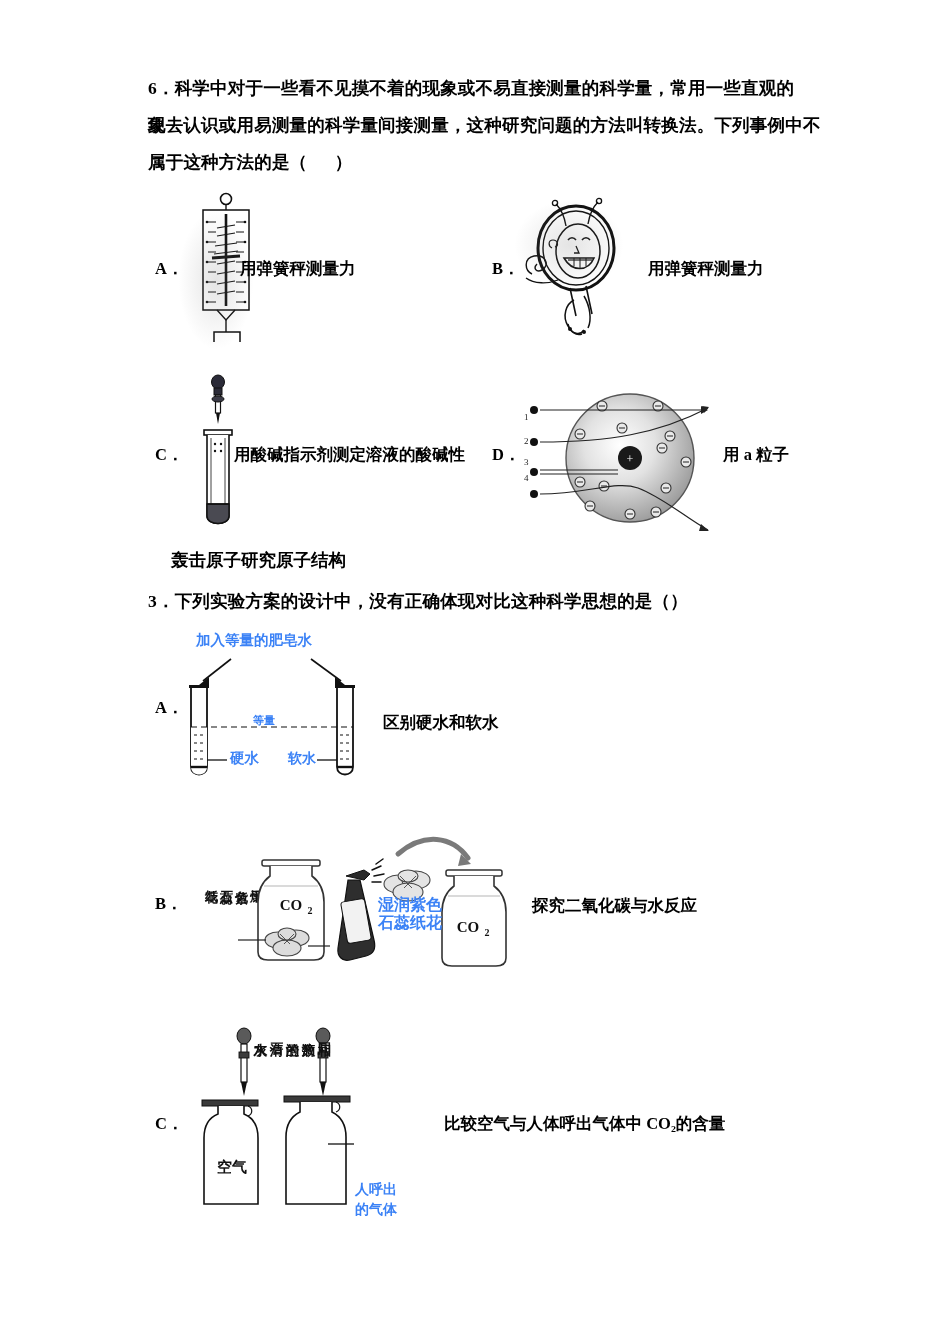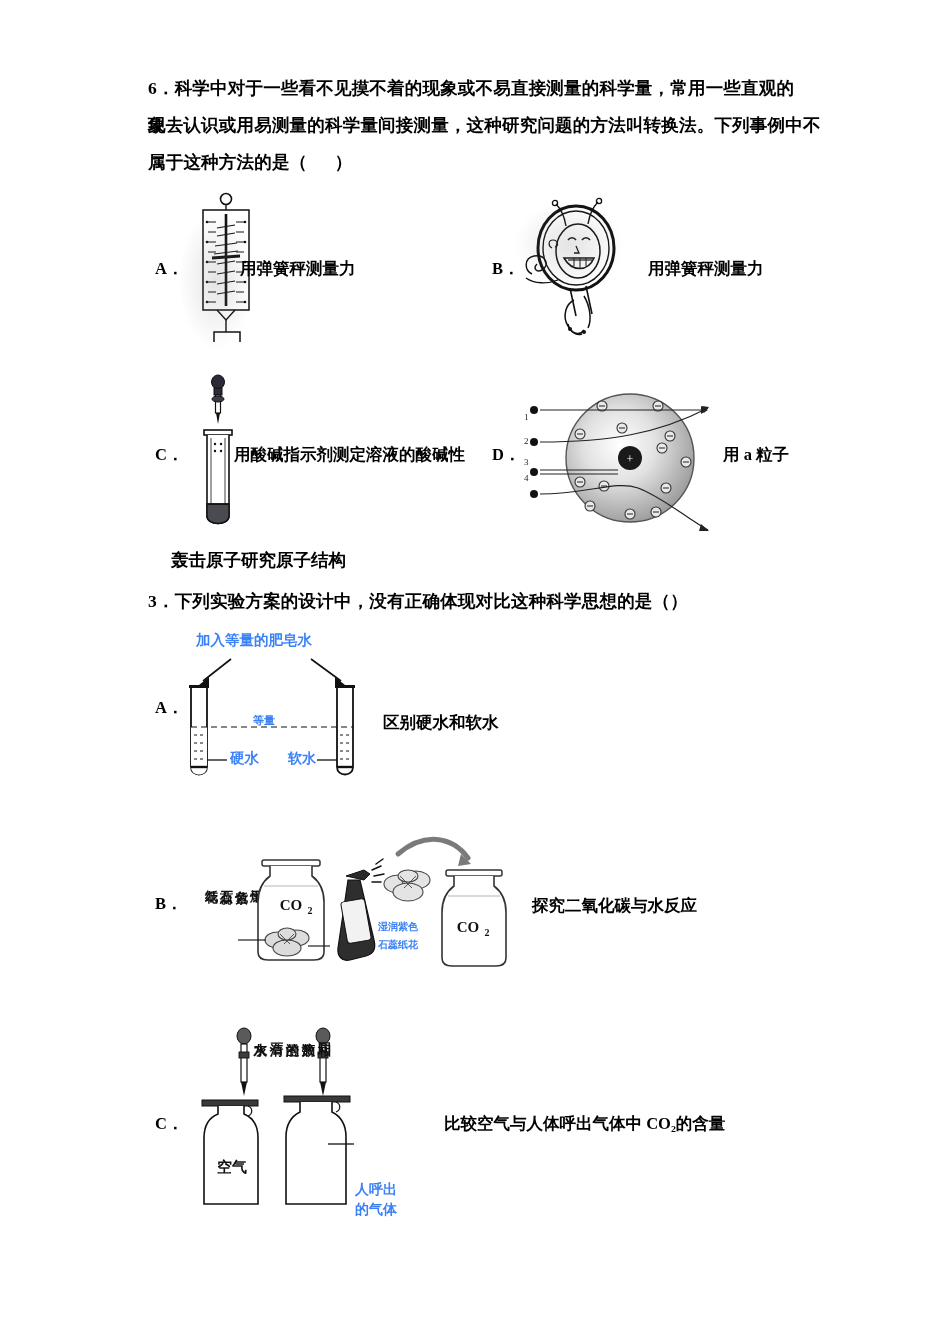--- a/index.html
+++ b/index.html
@@ -420,21 +420,21 @@
       <path d="M162 48 L174 60 M178 48 L166 60" stroke="#444" stroke-width="0.9" fill="none"></path>
 
       <rect x="208" y="42" width="56" height="6" rx="2" fill="#fff" stroke="#333" stroke-width="1.5"></rect>
       <path d="M216 48 L216 58 C208 64 204 72 204 84 L204 130 C204 136 208 138 214 138
                L258 138 C264 138 268 136 268 130 L268 84 C268 72 264 64 256 58 L256 48" fill="#fff" stroke="#333" stroke-width="1.6"></path>
       <line x1="210" y1="68" x2="262" y2="68" stroke="#b5b5b5" stroke-width="1.2"></line>
       <text x="230" y="104" text-anchor="middle" font-size="15" font-weight="bold" font-family="Liberation Serif, serif" fill="#111">CO</text>
       <text x="249" y="108" text-anchor="middle" font-size="10" font-weight="bold" font-family="Liberation Serif, serif" fill="#111">2</text>
     </svg>
   </div>
-  <div class="fl" style="left:378px; top:918px; font-size:10px; line-height:18px;">湿润紫色
+  <div class="fl" style="left:378px; top:896px; font-size:16px; line-height:18px;">湿润紫色
 石蕊纸花</div>
 
   <div class="opt-caption" style="left:532px; top:895px;">探究二氧化碳与水反应</div>
 
   <div class="opt-letter" style="left:155px; top:1113px;">C．</div>
 
   <div class="fig" style="left:196px; top:1026px;">
     <svg width="210" height="190" viewBox="0 0 210 190">
 
       <ellipse cx="48" cy="10" rx="7" ry="8" fill="#5a5a5a" stroke="#111" stroke-width="1"></ellipse>

